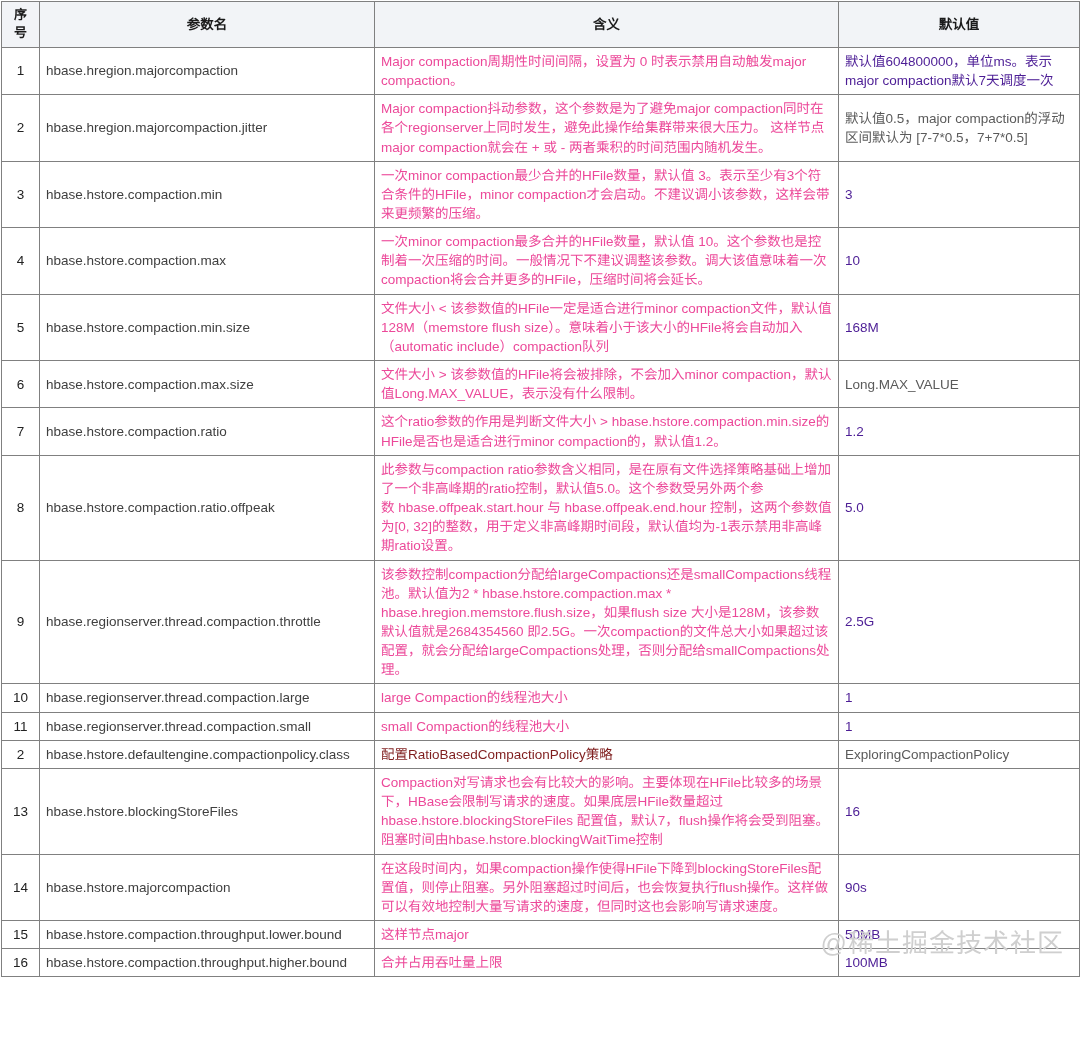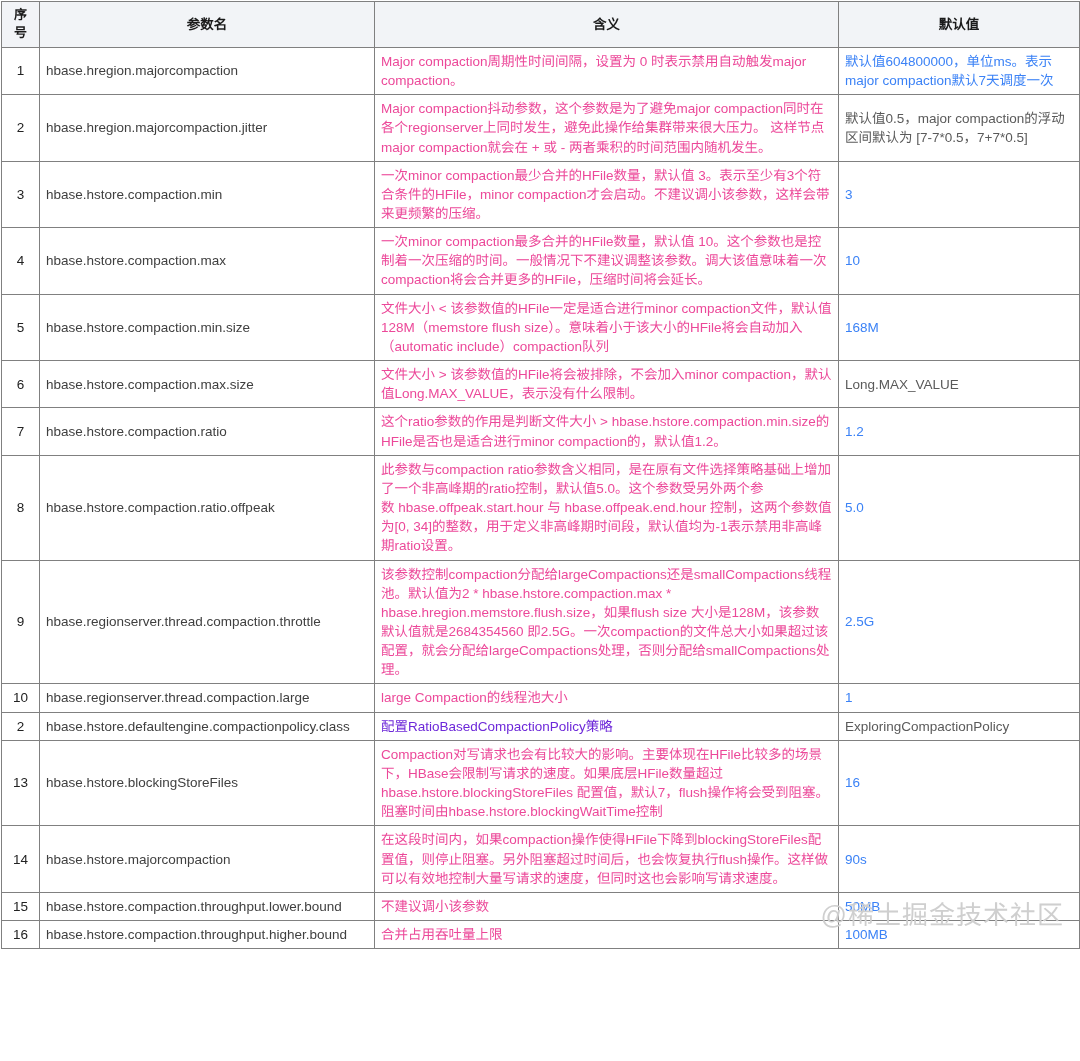--- a/index.html
+++ b/index.html
@@ -65,27 +65,27 @@
     padding-left: 9px;
     line-height: 1.45;
   }
   td.desc {
     color: #ec4899;
     font-size: 13.5px;
     padding-left: 9px;
     padding-right: 8px;
   }
   td.defv {
-    color: #3b82f6;
+    color: #4c1d95;
     font-size: 13.5px;
     padding-left: 9px;
     padding-right: 6px;
   }
   td.defv.muted { color: #5a5a5a; margin-left: 20px; }
-  td.desc.muted { color: #6d28d9; }
+  td.desc.muted { color: #7f1d1d; }
 
   .watermark {
     position: absolute;
     right: 16px;
     bottom: 18px;
     font-size: 26px;
     color: #cfcfcf;
     letter-spacing: 1px;
     pointer-events: none;
     white-space: nowrap;
@@ -151,57 +151,63 @@
       <tr>
         <td class="idx">7</td>
         <td class="pname">hbase.hstore.compaction.ratio</td>
         <td class="desc">这个ratio参数的作用是判断文件大小 &gt; hbase.hstore.compaction.min.size的HFile是否也是适合进行minor compaction的，默认值1.2。</td>
         <td class="defv">1.2</td>
       </tr>
       <tr>
         <td class="idx">8</td>
         <td class="pname">hbase.hstore.compaction.ratio.offpeak</td>
         <td class="desc" style="white-space:pre-line">此参数与compaction ratio参数含义相同，是在原有文件选择策略基础上增加了一个非高峰期的ratio控制，默认值5.0。这个参数受另外两个参
-数 hbase.offpeak.start.hour 与 hbase.offpeak.end.hour 控制，这两个参数值为[0, 34]的整数，用于定义非高峰期时间段，默认值均为-1表示禁用非高峰期ratio设置。</td>
+数 hbase.offpeak.start.hour 与 hbase.offpeak.end.hour 控制，这两个参数值为[0, 32]的整数，用于定义非高峰期时间段，默认值均为-1表示禁用非高峰期ratio设置。</td>
         <td class="defv">5.0</td>
       </tr>
       <tr>
         <td class="idx">9</td>
         <td class="pname">hbase.regionserver.thread.compaction.throttle</td>
         <td class="desc">该参数控制compaction分配给largeCompactions还是smallCompactions线程池。默认值为2 * hbase.hstore.compaction.max * hbase.hregion.memstore.flush.size，如果flush size 大小是128M，该参数默认值就是2684354560 即2.5G。一次compaction的文件总大小如果超过该配置，就会分配给largeCompactions处理，否则分配给smallCompactions处理。</td>
         <td class="defv">2.5G</td>
       </tr>
       <tr>
         <td class="idx">10</td>
         <td class="pname">hbase.regionserver.thread.compaction.large</td>
         <td class="desc">large Compaction的线程池大小</td>
         <td class="defv">1</td>
       </tr>
       <tr>
+        <td class="idx">11</td>
+        <td class="pname">hbase.regionserver.thread.compaction.small</td>
+        <td class="desc">small Compaction的线程池大小</td>
+        <td class="defv">1</td>
+      </tr>
+      <tr>
         <td class="idx">2</td>
         <td class="pname">hbase.hstore.defaultengine.compactionpolicy.class</td>
         <td class="desc muted">配置RatioBasedCompactionPolicy策略</td>
         <td class="defv muted">ExploringCompactionPolicy</td>
       </tr>
       <tr>
         <td class="idx">13</td>
         <td class="pname">hbase.hstore.blockingStoreFiles</td>
         <td class="desc">Compaction对写请求也会有比较大的影响。主要体现在HFile比较多的场景下，HBase会限制写请求的速度。如果底层HFile数量超过hbase.hstore.blockingStoreFiles 配置值，默认7，flush操作将会受到阻塞。阻塞时间由hbase.hstore.blockingWaitTime控制</td>
         <td class="defv">16</td>
       </tr>
       <tr>
         <td class="idx">14</td>
         <td class="pname">hbase.hstore.majorcompaction</td>
         <td class="desc">在这段时间内，如果compaction操作使得HFile下降到blockingStoreFiles配置值，则停止阻塞。另外阻塞超过时间后，也会恢复执行flush操作。这样做可以有效地控制大量写请求的速度，但同时这也会影响写请求速度。</td>
         <td class="defv">90s</td>
       </tr>
       <tr>
         <td class="idx">15</td>
         <td class="pname">hbase.hstore.compaction.throughput.lower.bound</td>
-        <td class="desc">不建议调小该参数</td>
+        <td class="desc">这样节点major</td>
         <td class="defv">50MB</td>
       </tr>
       <tr>
         <td class="idx">16</td>
         <td class="pname">hbase.hstore.compaction.throughput.higher.bound</td>
         <td class="desc">合并占用吞吐量上限</td>
         <td class="defv">100MB</td>
       </tr>
     </tbody>
   </table>

